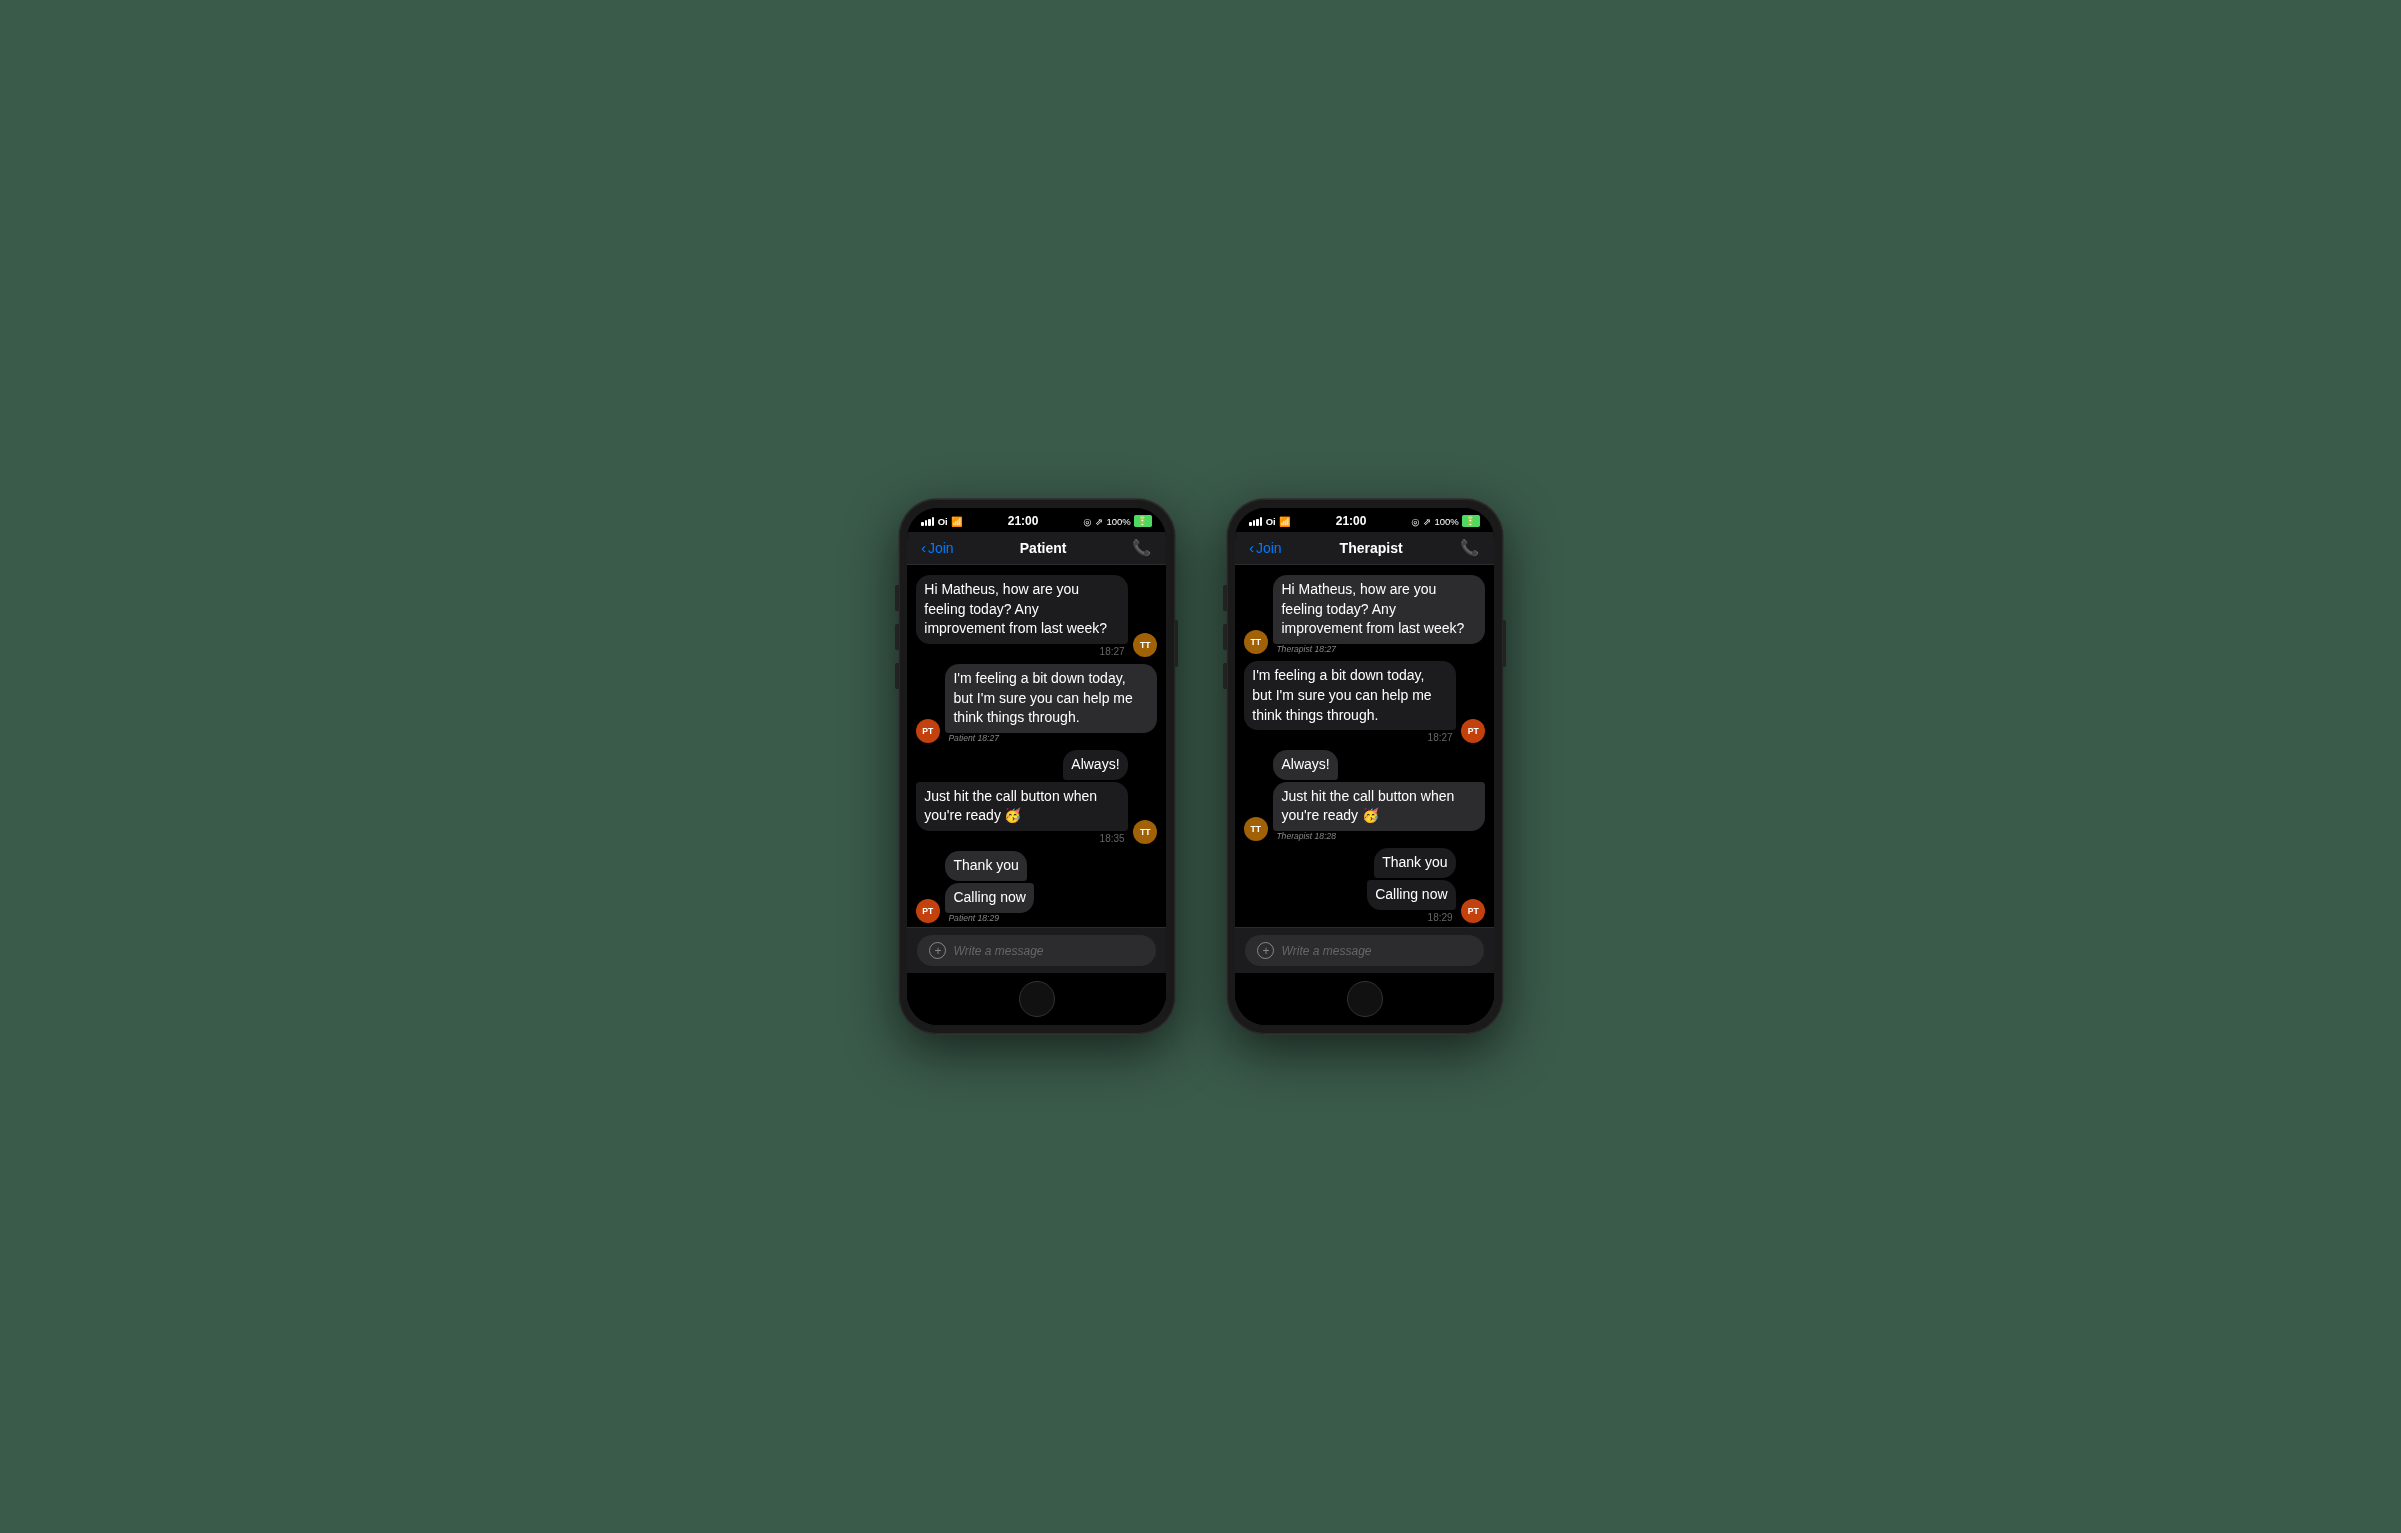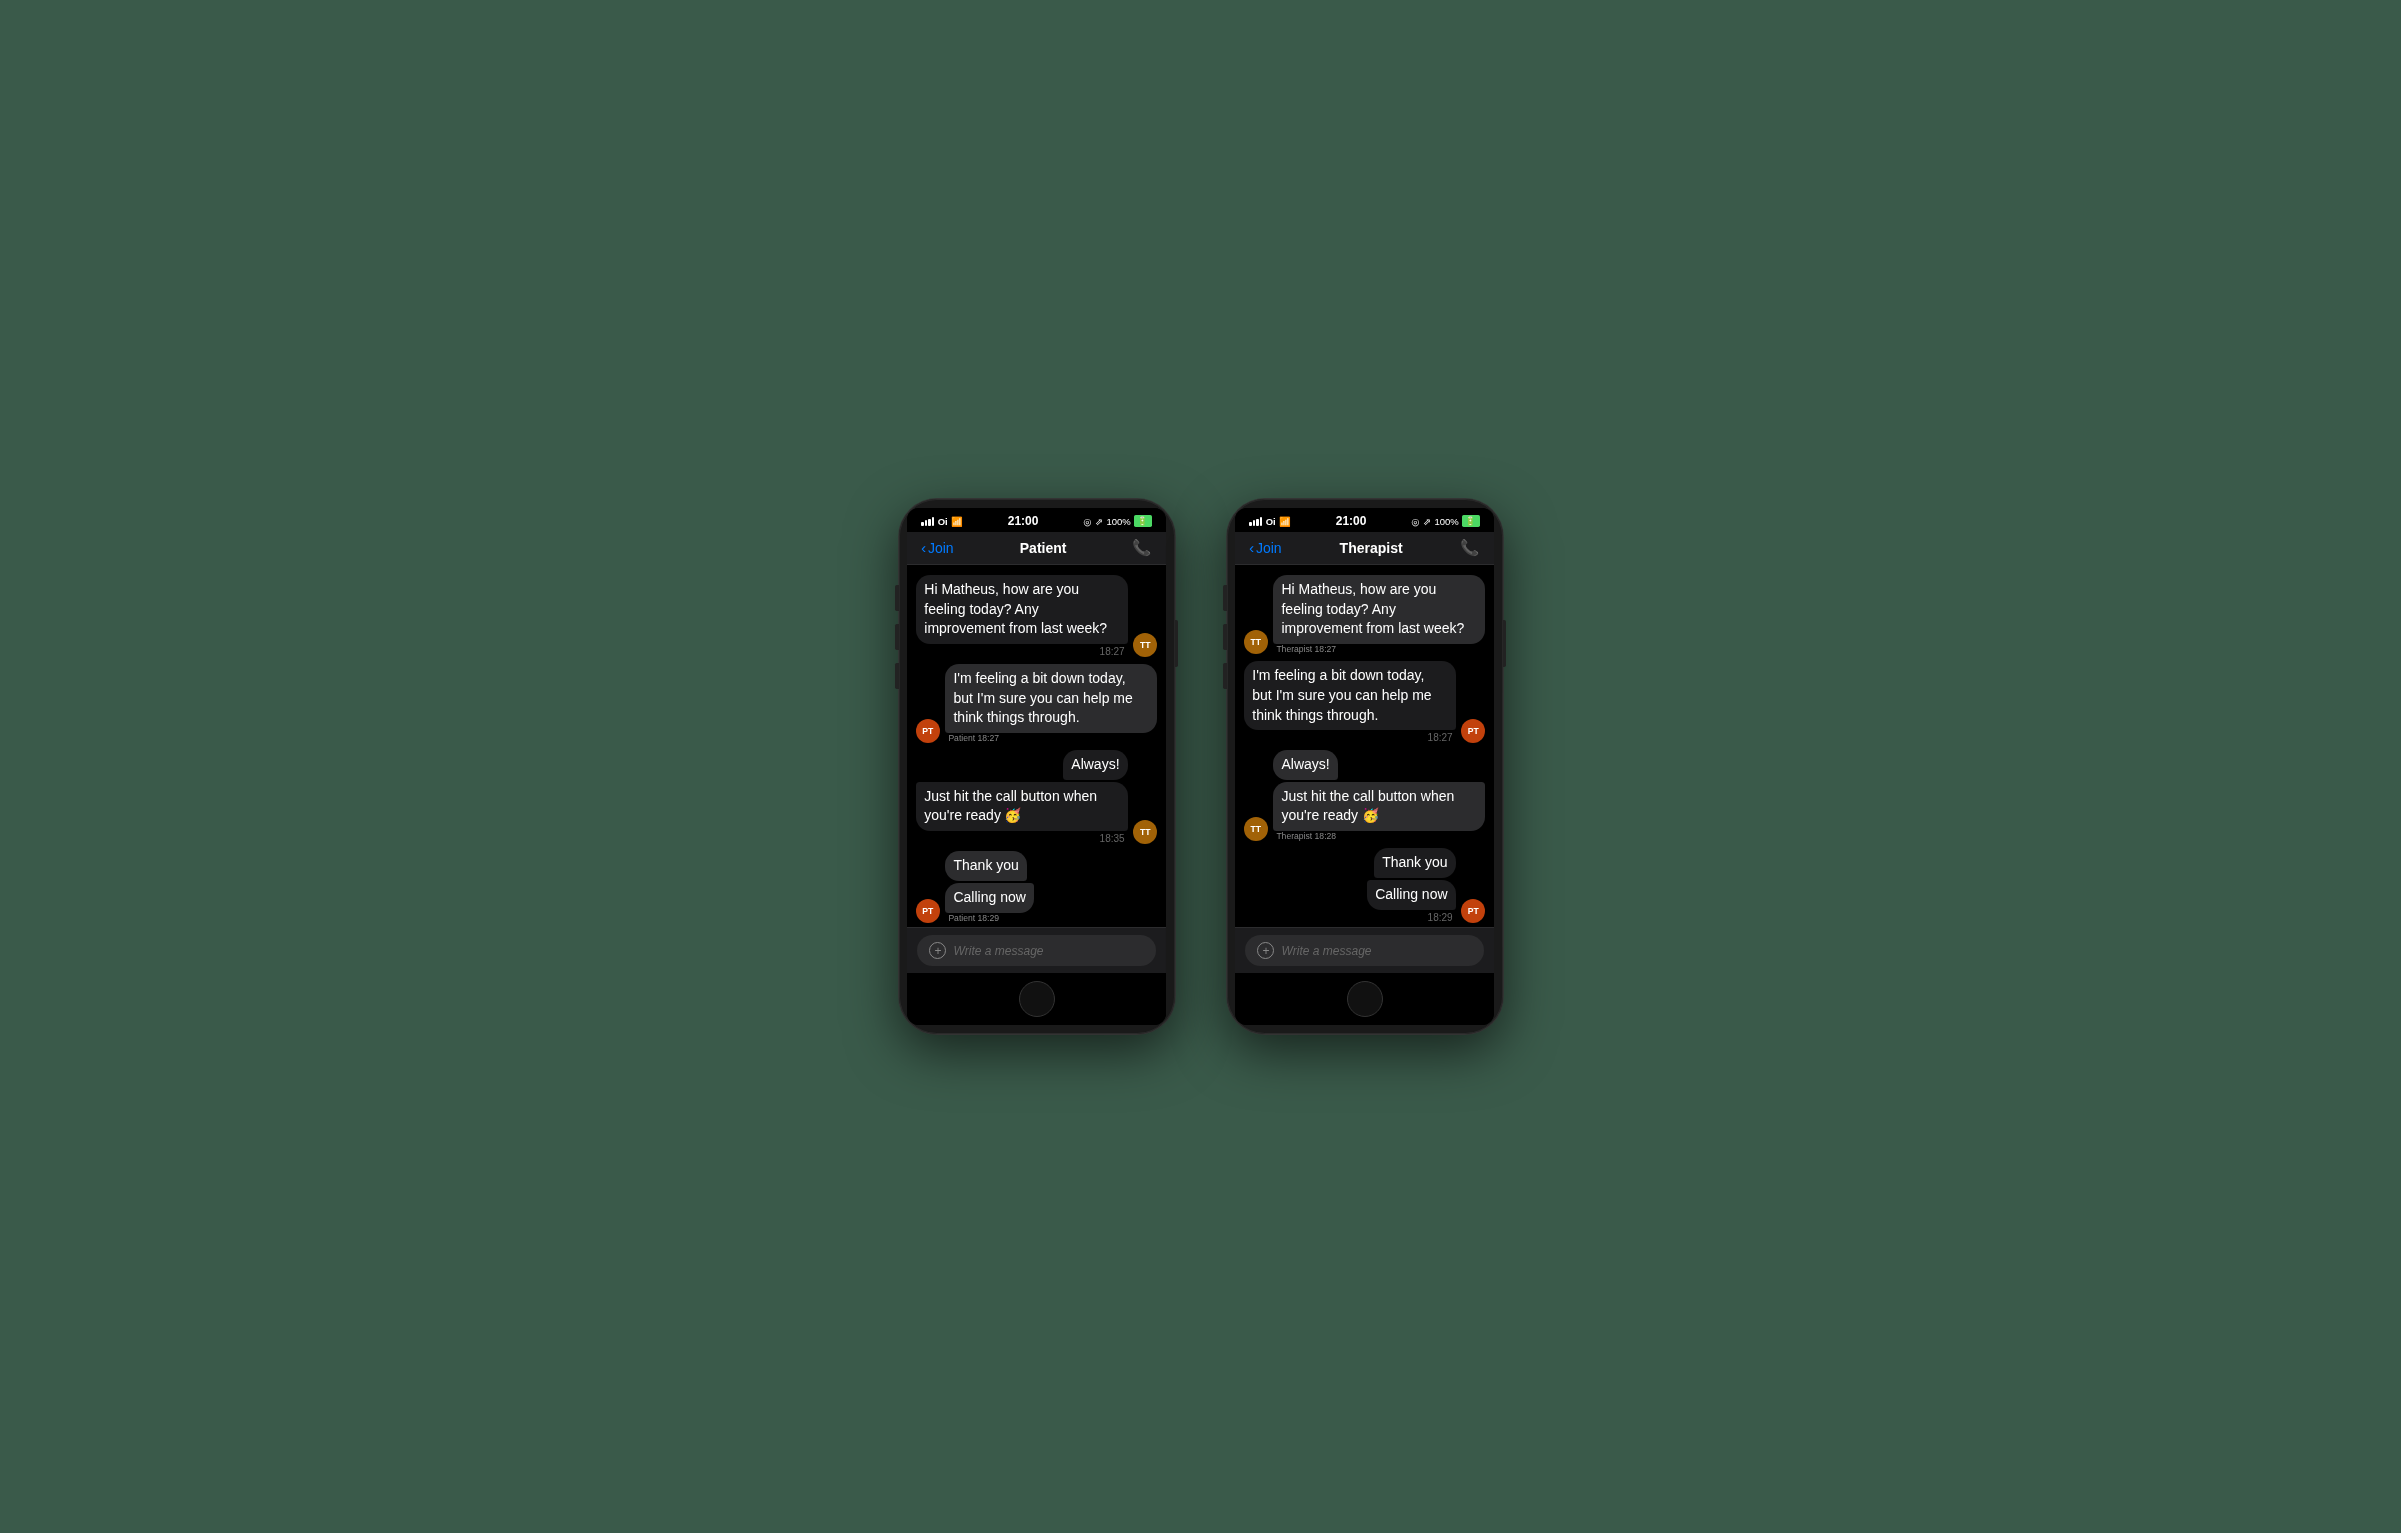--- a/index.html
+++ b/index.html
@@ -53,21 +53,21 @@
       width: 3.5px;
       height: 47px;
       background: #222;
       border-radius: 0 1.7px 1.7px 0;
     }
 
     .phone-inner {
       width: 100%;
       height: 100%;
       background: #000;
-      border-radius: 12px;
+      border-radius: 31px;
       overflow: hidden;
       display: flex;
       flex-direction: column;
     }
 
     
     .status-bar {
       background: #000;
       display: flex;
       justify-content: space-between;
@@ -206,20 +206,21 @@
       margin-top: 1.7px;
       padding: 0 3.5px;
     }
 
     .msg-time-right { text-align: right; }
 
     .sender-label {
       font-size: 8.6px;
       color: #888;
       padding: 0 3.5px;
+      font-style: italic;
     }
 
     
     .message-input-bar {
       background: #1c1c1e;
       padding: 7px 10.4px;
       flex-shrink: 0;
       border-top: 0.9px solid #2c2c2e;
     }
 

